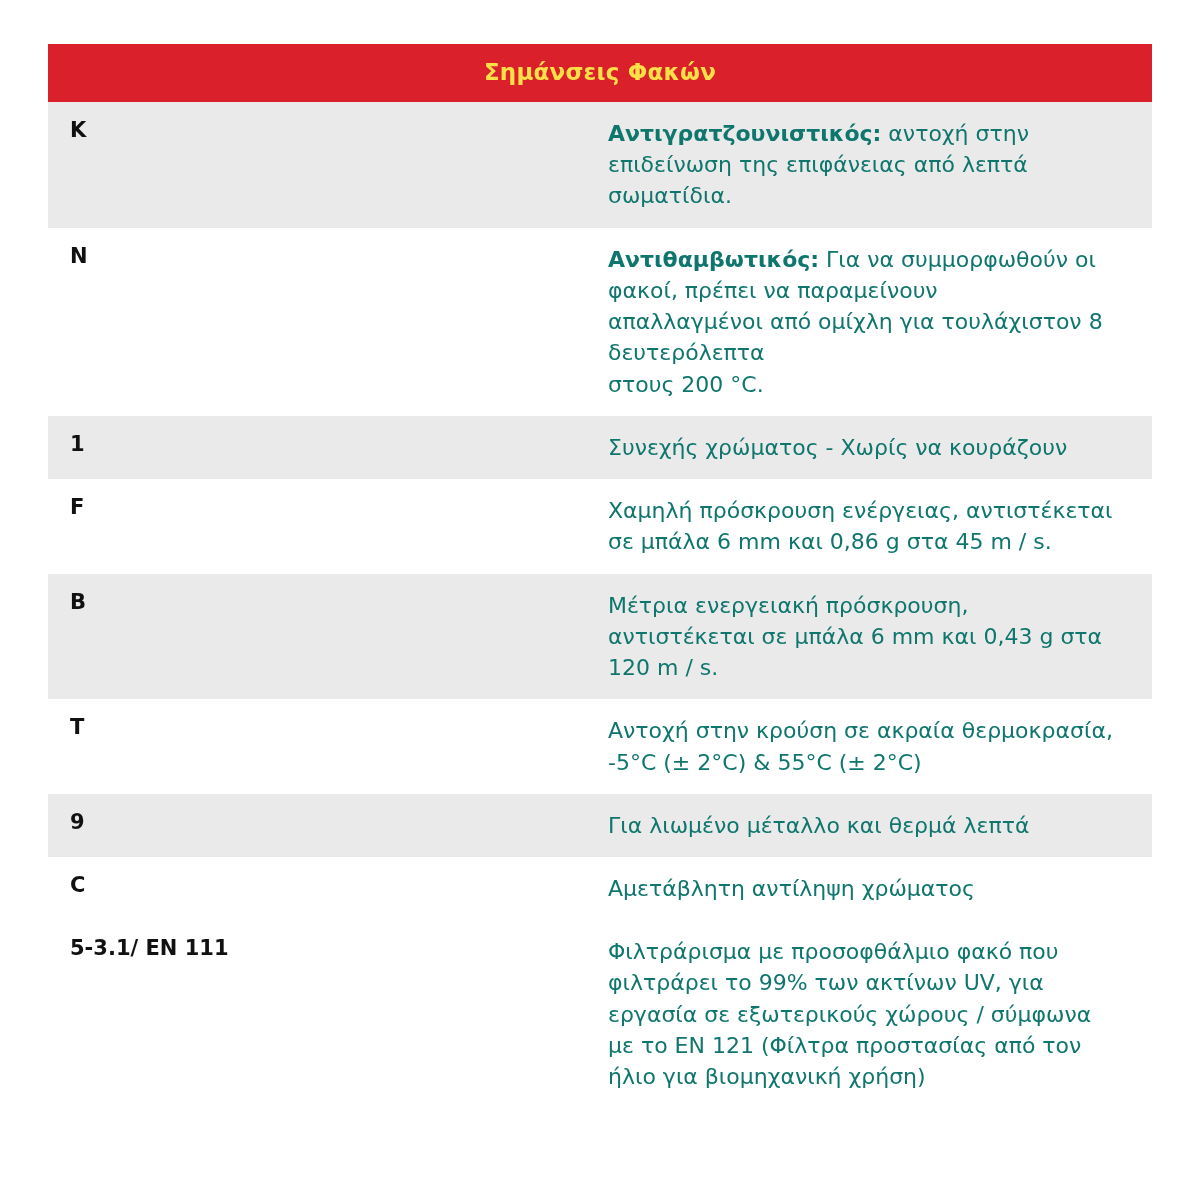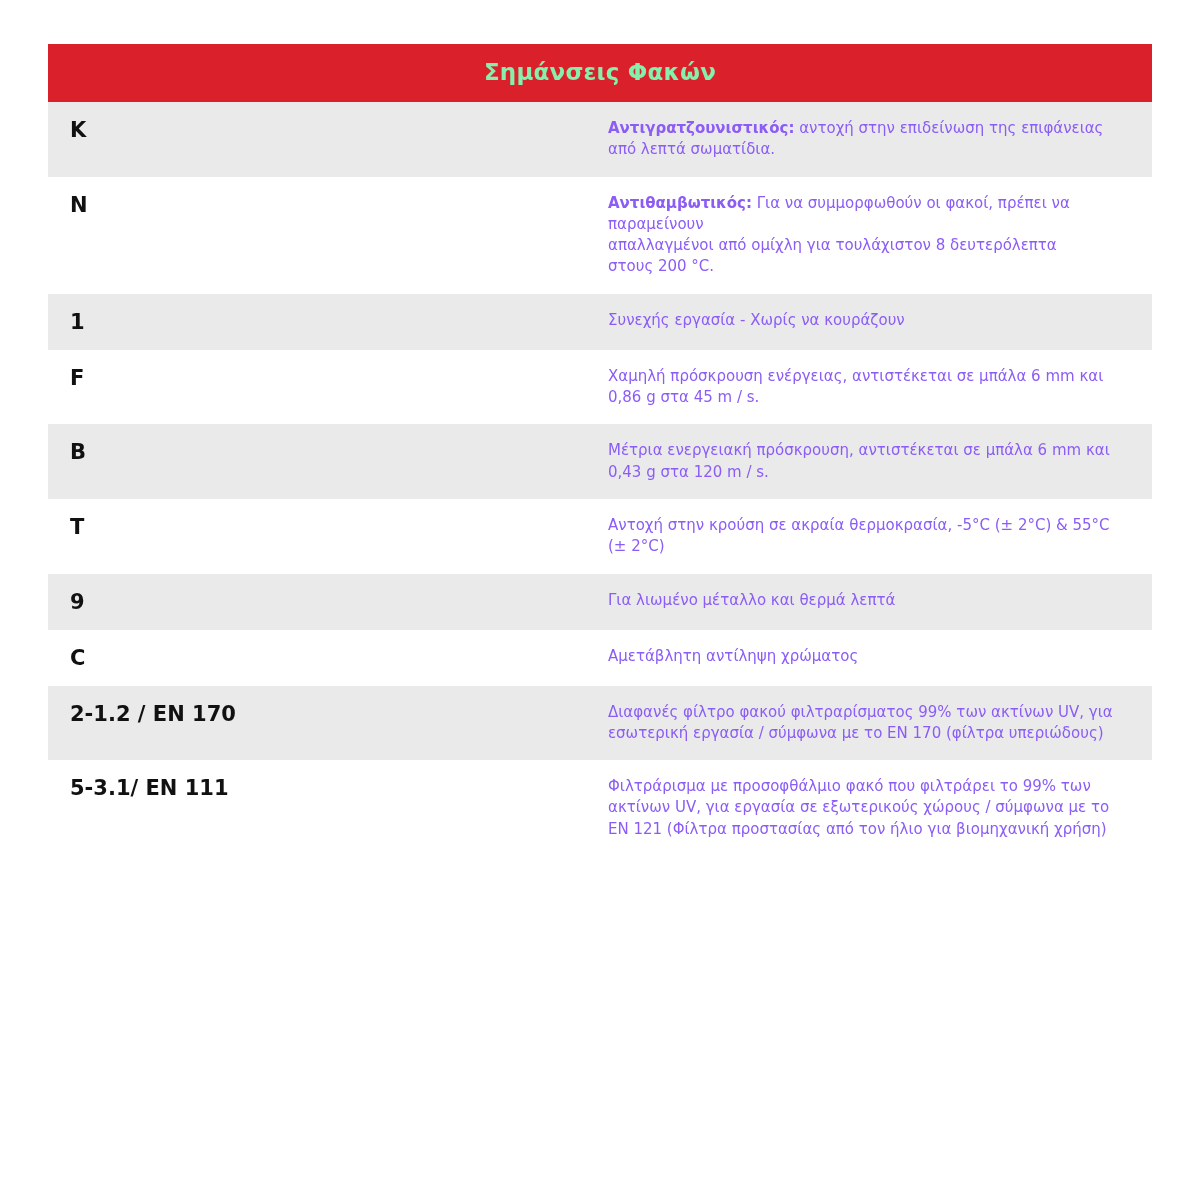--- a/index.html
+++ b/index.html
@@ -29,21 +29,21 @@
     table-layout: fixed;
   }
 
   .table-header {
     background: #d9202b;
   }
 
   .table-header th {
     padding: 15px 10px 17px 10px;
     text-align: center;
-    color: #86efac;
+    color: #fde047;
     font-size: 23px;
     font-weight: bold;
     letter-spacing: 0.2px;
   }
 
   tbody tr td {
     vertical-align: top;
     padding: 16px 8px 16px 8px;
   }
 
@@ -57,23 +57,23 @@
   td.code-cell {
     width: 248px;
     padding-left: 22px;
     font-size: 21px;
     font-weight: bold;
     color: #111111;
     white-space: nowrap;
   }
 
   td.desc-cell {
-    font-size: 15px;
+    font-size: 22px;
     line-height: 1.42;
-    color: #8b5cf6;
+    color: #0f766e;
     padding-right: 30px;
   }
 
   td.desc-cell .lead {
     font-weight: bold;
   }
 
   .desc-line {
     display: block;
   }
@@ -101,21 +101,21 @@
         <td class="code-cell">N</td>
         <td class="desc-cell">
           <span class="lead">Αντιθαμβωτικός:</span><span> Για να συμμορφωθούν οι φακοί, πρέπει να παραμείνουν</span>
           <span class="desc-line">απαλλαγμένοι από ομίχλη για τουλάχιστον 8 δευτερόλεπτα</span>
           <span class="desc-line">στους 200 °C.</span>
         </td>
       </tr>
 
       <tr class="odd">
         <td class="code-cell">1</td>
-        <td class="desc-cell">Συνεχής εργασία - Χωρίς να κουράζουν</td>
+        <td class="desc-cell">Συνεχής χρώματος - Χωρίς να κουράζουν</td>
       </tr>
 
       <tr class="even">
         <td class="code-cell">F</td>
         <td class="desc-cell">Χαμηλή πρόσκρουση ενέργειας, αντιστέκεται σε μπάλα 6 mm και 0,86 g στα 45 m / s.</td>
       </tr>
 
       <tr class="odd">
         <td class="code-cell">B</td>
         <td class="desc-cell">Μέτρια ενεργειακή πρόσκρουση, αντιστέκεται σε μπάλα 6 mm και 0,43 g στα 120 m / s.</td>
@@ -129,24 +129,20 @@
       <tr class="odd">
         <td class="code-cell">9</td>
         <td class="desc-cell">Για λιωμένο μέταλλο και θερμά λεπτά</td>
       </tr>
 
       <tr class="even">
         <td class="code-cell">C</td>
         <td class="desc-cell">Αμετάβλητη αντίληψη χρώματος</td>
       </tr>
 
-      <tr class="odd">
-        <td class="code-cell">2-1.2 / EN 170</td>
-        <td class="desc-cell">Διαφανές φίλτρο φακού φιλτραρίσματος 99% των ακτίνων UV, για εσωτερική εργασία / σύμφωνα με το EN 170 (φίλτρα υπεριώδους)</td>
-      </tr>
 
       <tr class="even">
         <td class="code-cell">5-3.1/ EN 111</td>
         <td class="desc-cell">Φιλτράρισμα με προσοφθάλμιο φακό που φιλτράρει το 99% των ακτίνων UV, για εργασία σε εξωτερικούς χώρους / σύμφωνα με το EN 121 (Φίλτρα προστασίας από τον ήλιο για βιομηχανική χρήση)</td>
       </tr>
 
     </tbody>
   </table>
 </div>
 

